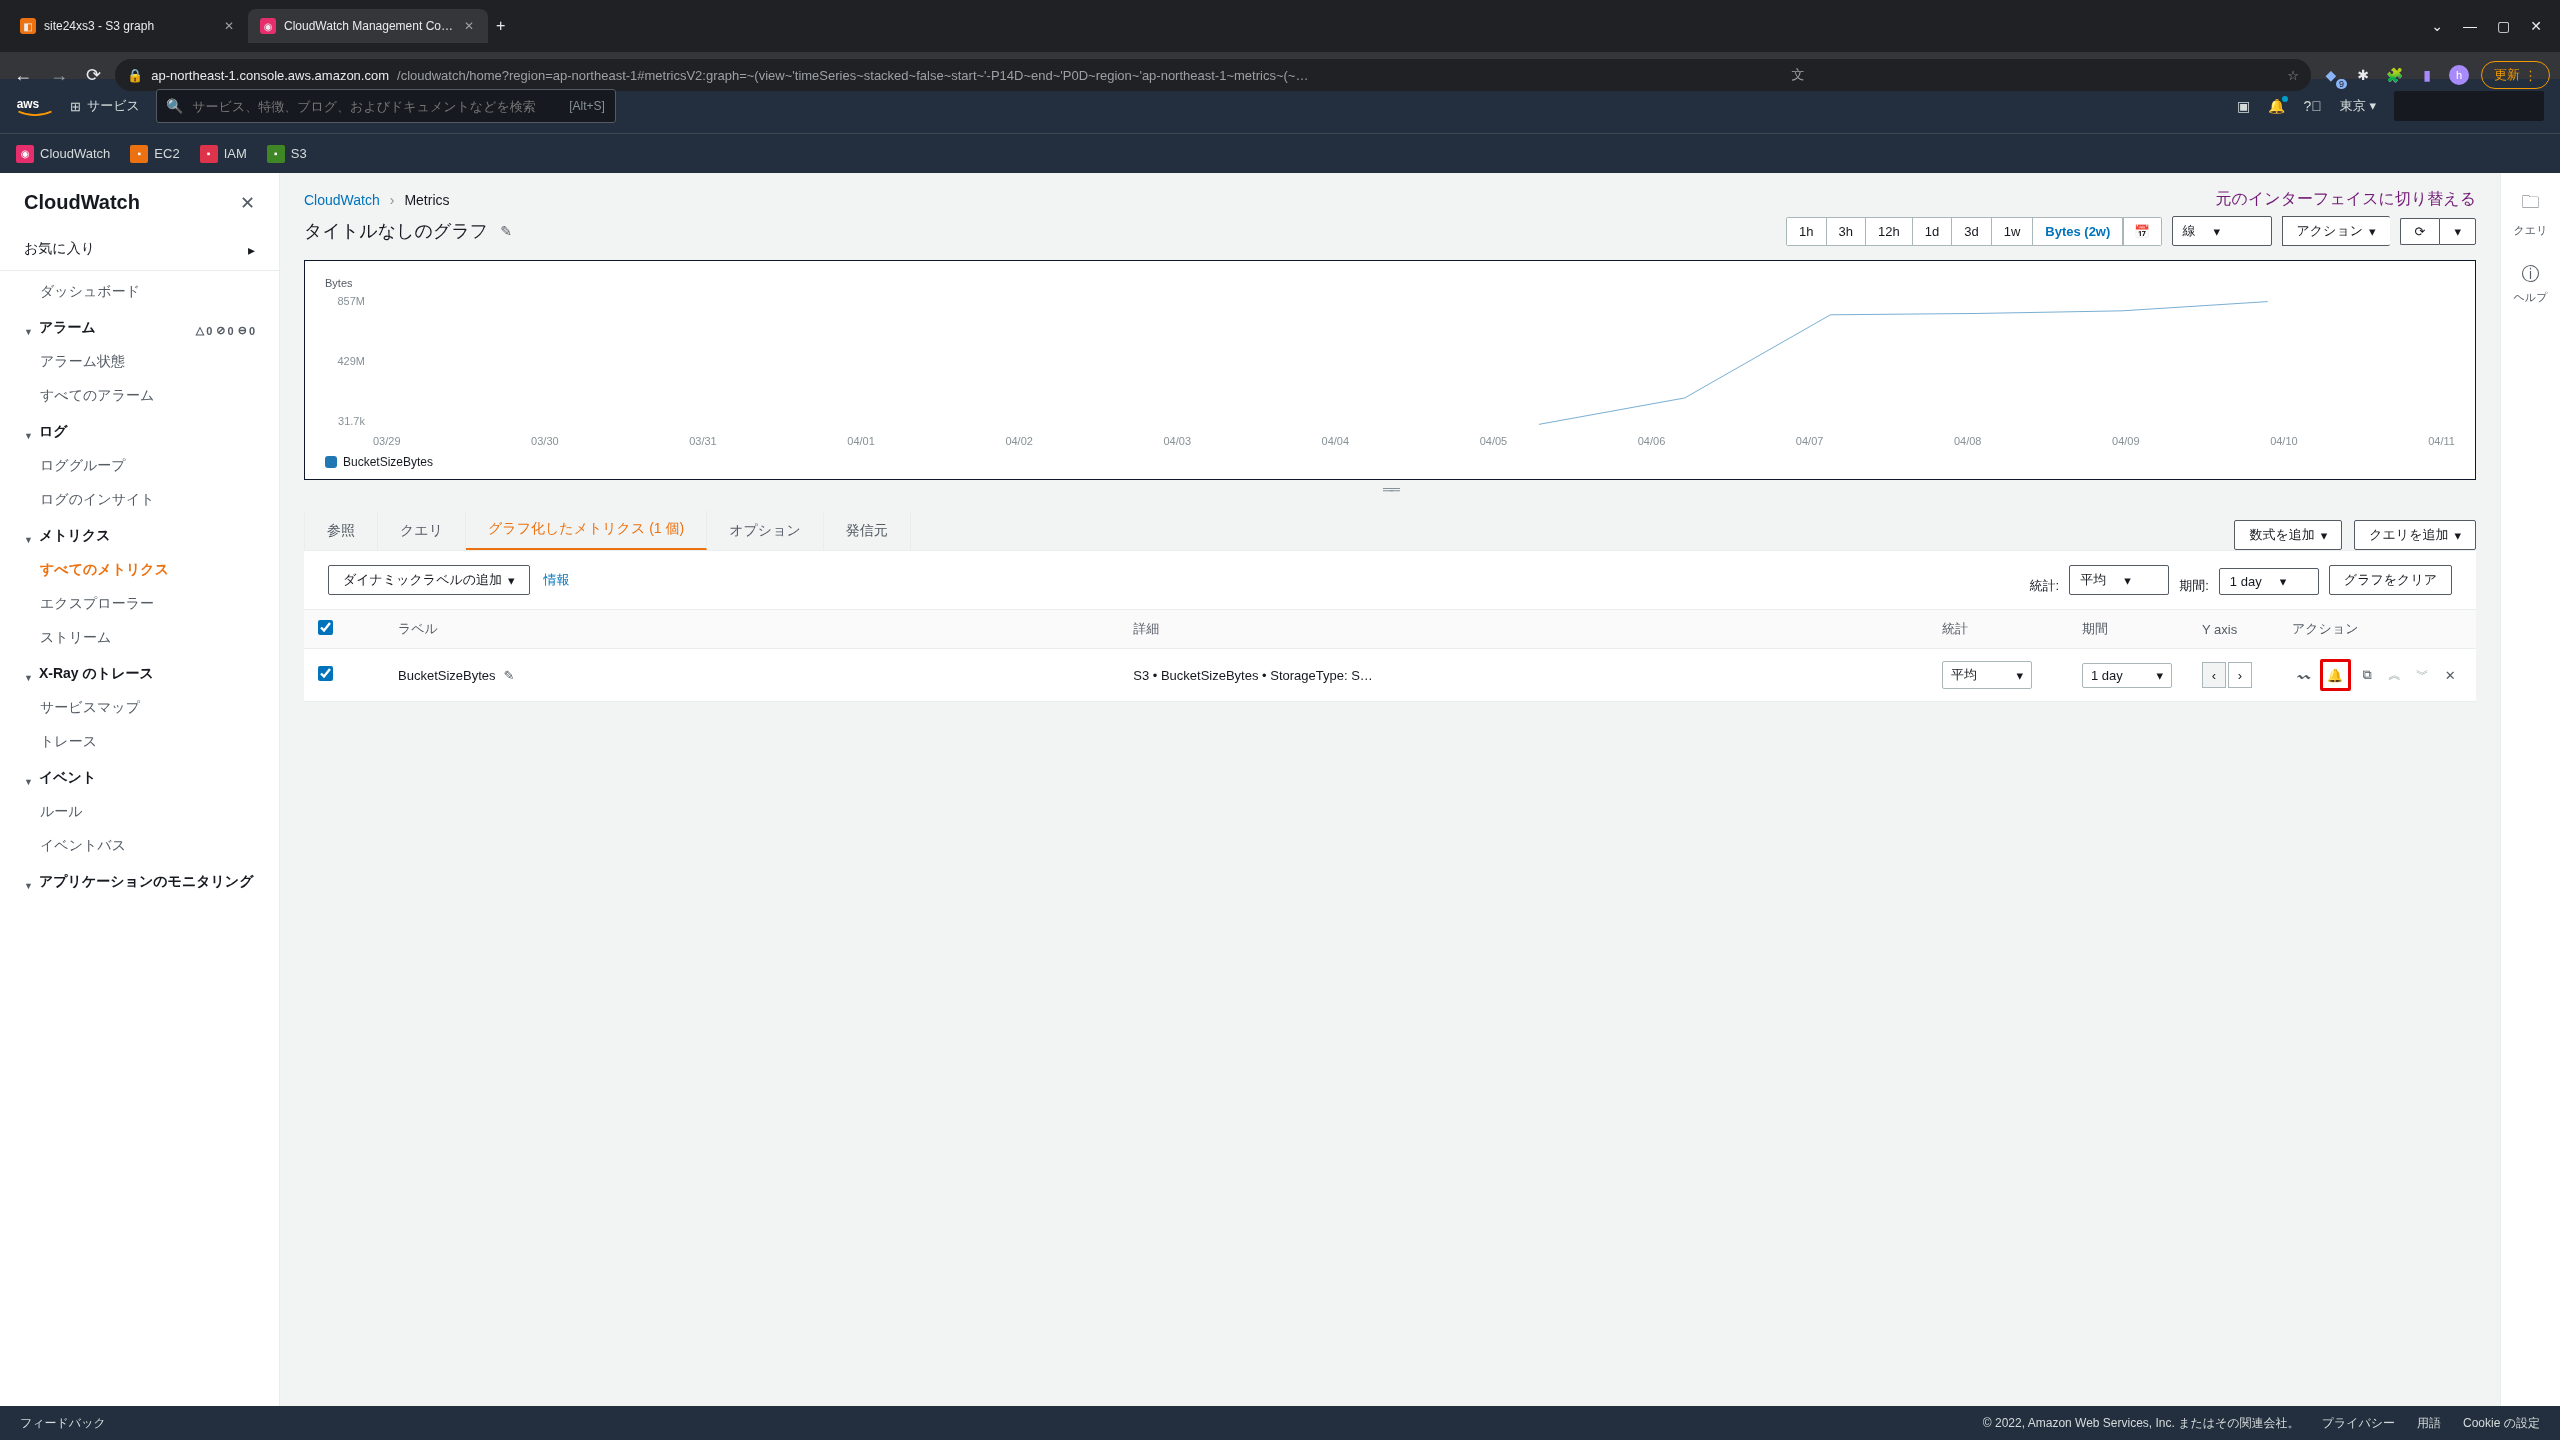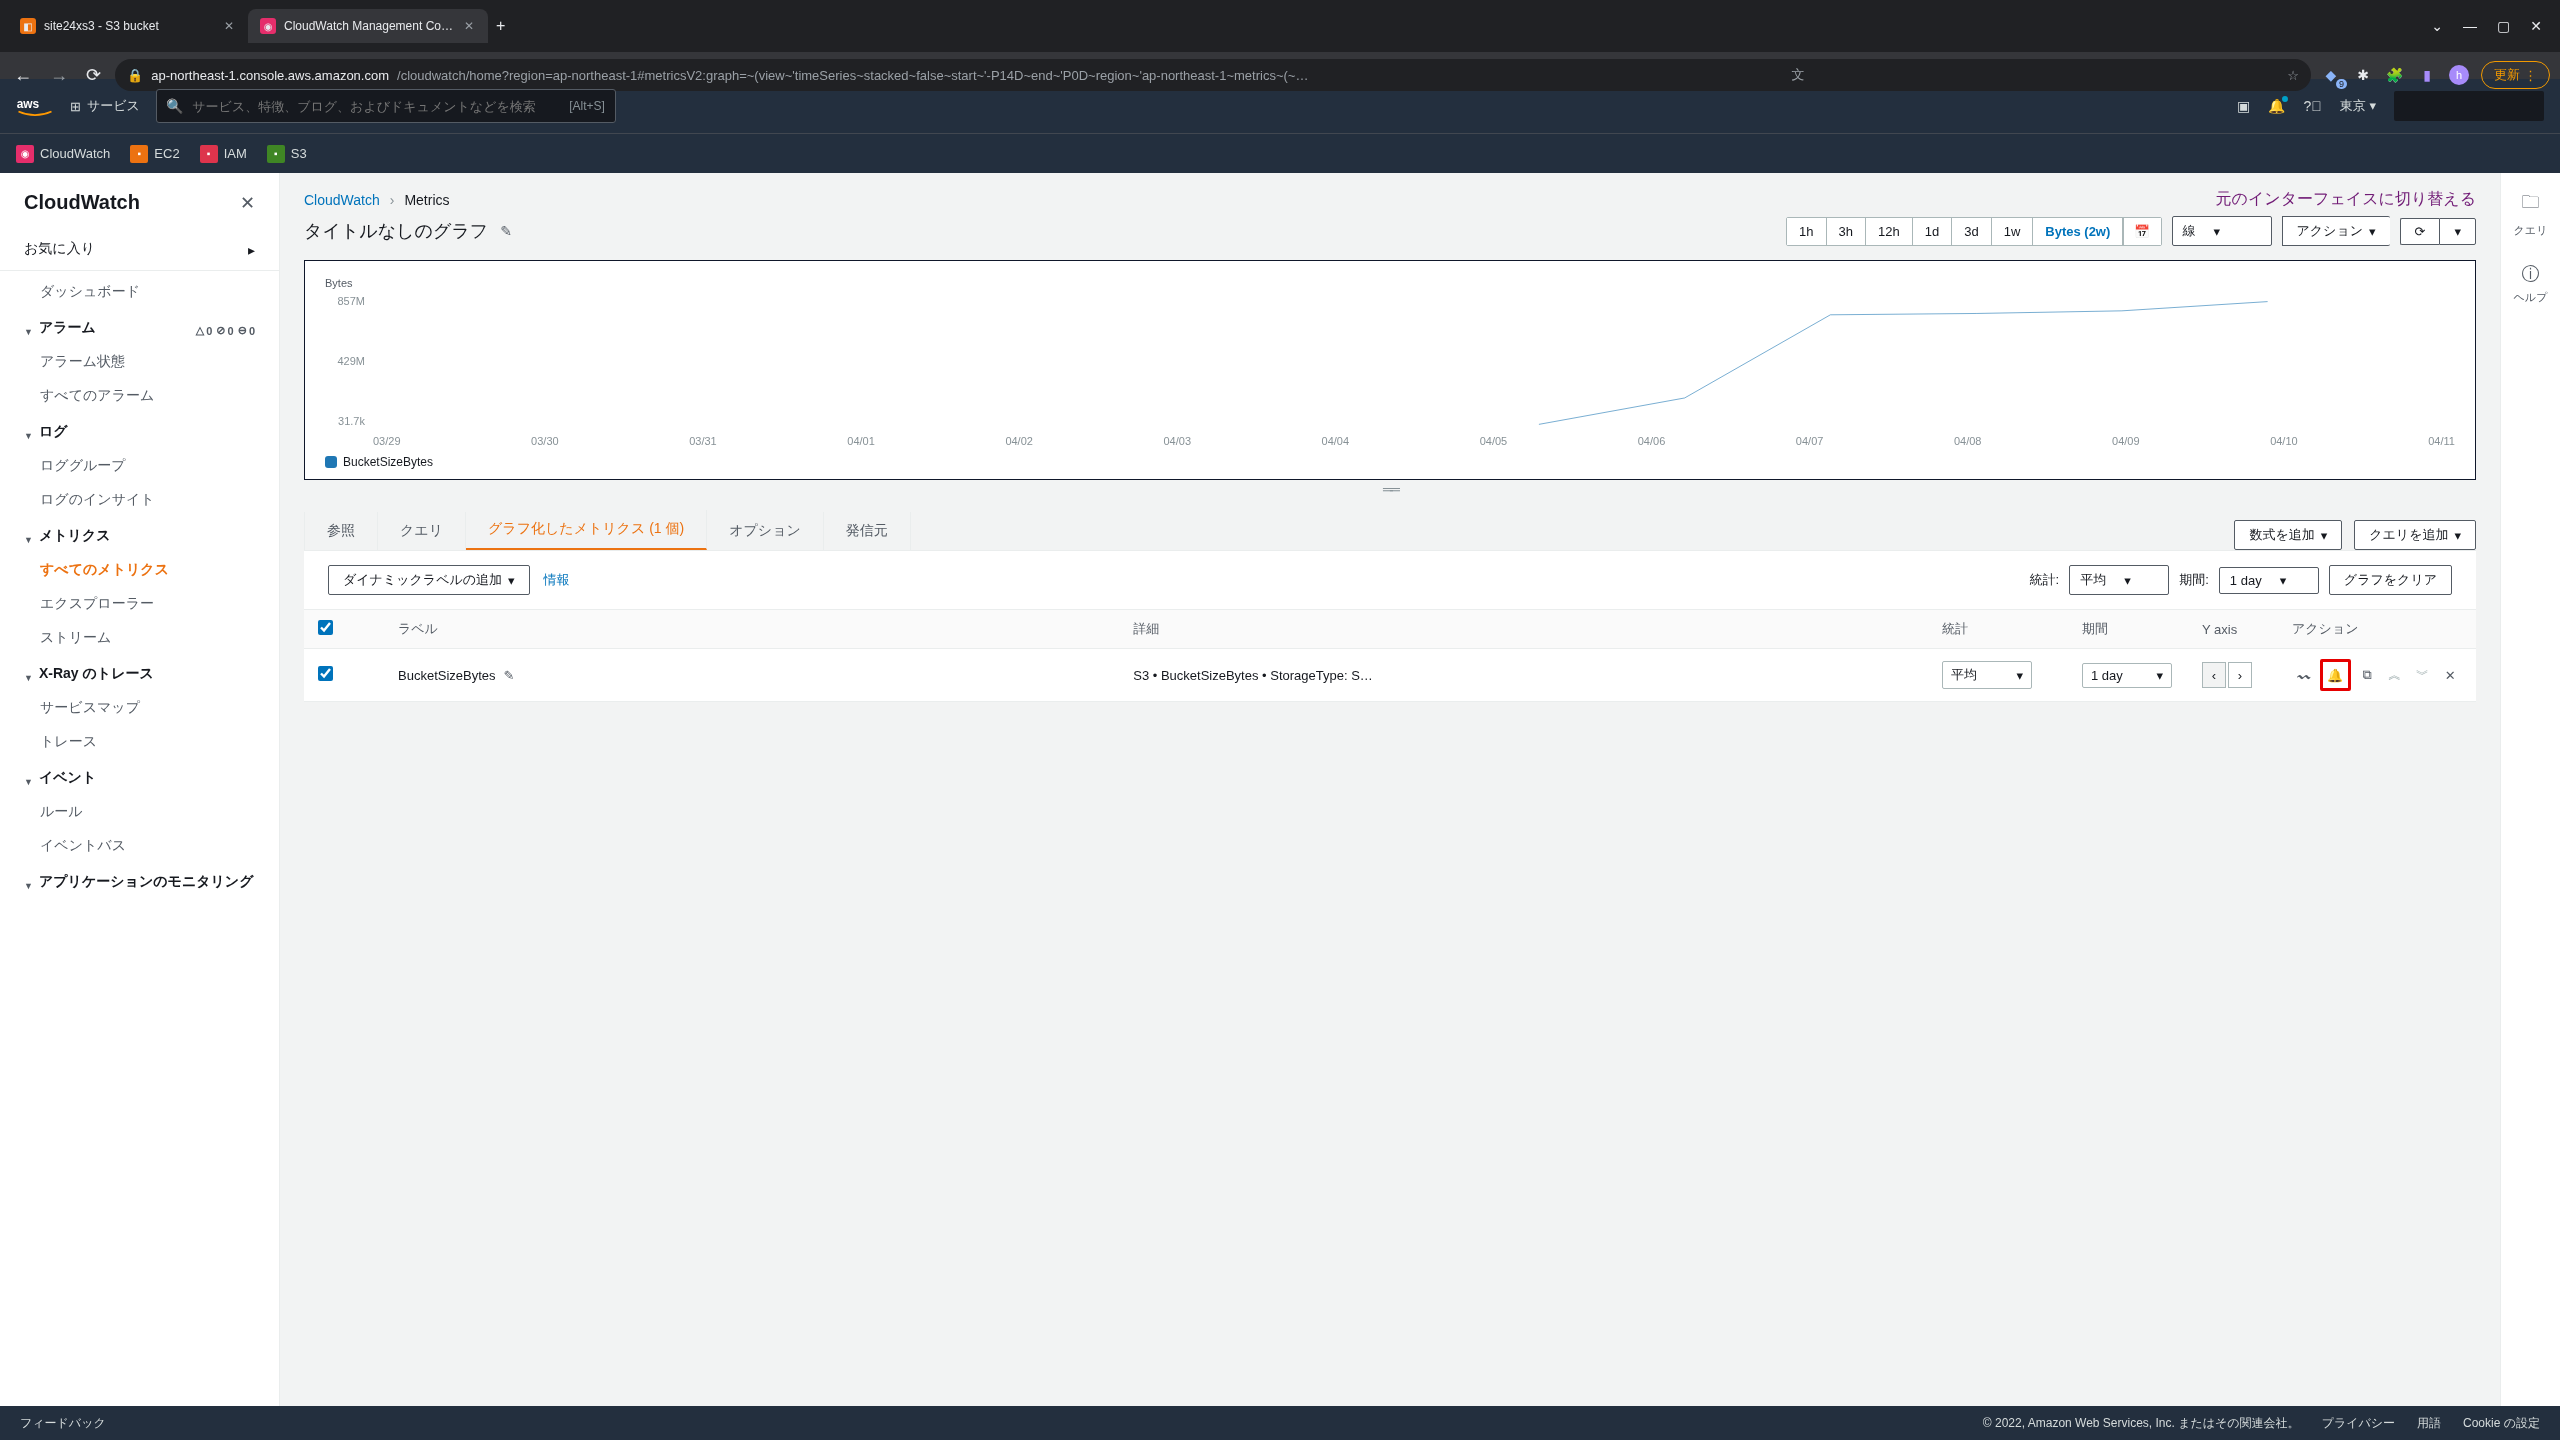--- a/index.html
+++ b/index.html
@@ -103,21 +103,21 @@
 
 .metric-tabs { display: flex; align-items: flex-end; margin: 12px 24px 0; }
 .metric-tab { padding: 10px 22px; cursor: pointer; border-right: 1px solid #eaeded; font-size: 14px; color: #545b64; }
 .metric-tab:first-child { border-left: 1px solid #eaeded; }
 .metric-tab.active { color: #ec7211; border-bottom: 2px solid #ec7211; font-weight: 400; }
 .tab-right-btns { margin-left: auto; display: flex; gap: 12px; }
 
 
 .filter-row { display: flex; align-items: center; padding: 14px 24px; gap: 14px; border-top: 1px solid #eaeded; margin-top: 0; background: #fff; margin-left: 24px; margin-right: 24px; }
 .info-link { color: #0073bb; font-size: 13px; cursor: pointer; }
-.filter-right { margin-left: auto; display: flex; align-items: center; gap: 10px; }
+.filter-right { margin-left: auto; display: flex; align-items: flex-end; gap: 10px; }
 .filter-label { font-size: 13px; color: #16191f; }
 
 
 .metric-table { margin: 0 24px; background: #fff; border-top: 1px solid #eaeded; }
 .table-row { display: flex; align-items: center; padding: 10px 14px; border-bottom: 1px solid #eaeded; font-size: 13px; }
 .table-row.header { color: #545b64; font-weight: 400; background: #fafafa; }
 .col-check { width: 40px; }
 .col-swatch { width: 40px; }
 .col-label { flex: 2; display: flex; align-items: center; gap: 8px; }
 .col-detail { flex: 2.2; }
@@ -142,21 +142,21 @@
 
 input[type=checkbox] { width: 15px; height: 15px; accent-color: #0073bb; }
 </style>
 </head>
 <body>
 
 <div class="browser-chrome">
   <div class="tab-bar">
     <div class="tab">
       <span class="favicon" style="background:#ec7211">◧</span>
-      <span class="tab-title">site24xs3 - S3 bucket</span>
+      <span class="tab-title">site24xs3 - S3 graph</span>
       <span class="tab-close">✕</span>
     </div>
     <div class="tab active">
       <span class="favicon" style="background:#e52e6b">◉</span>
       <span class="tab-title">CloudWatch Management Conso</span>
       <span class="tab-close">✕</span>
     </div>
     <span class="new-tab">+</span>
     <div class="window-controls">
       <span>⌄</span>

